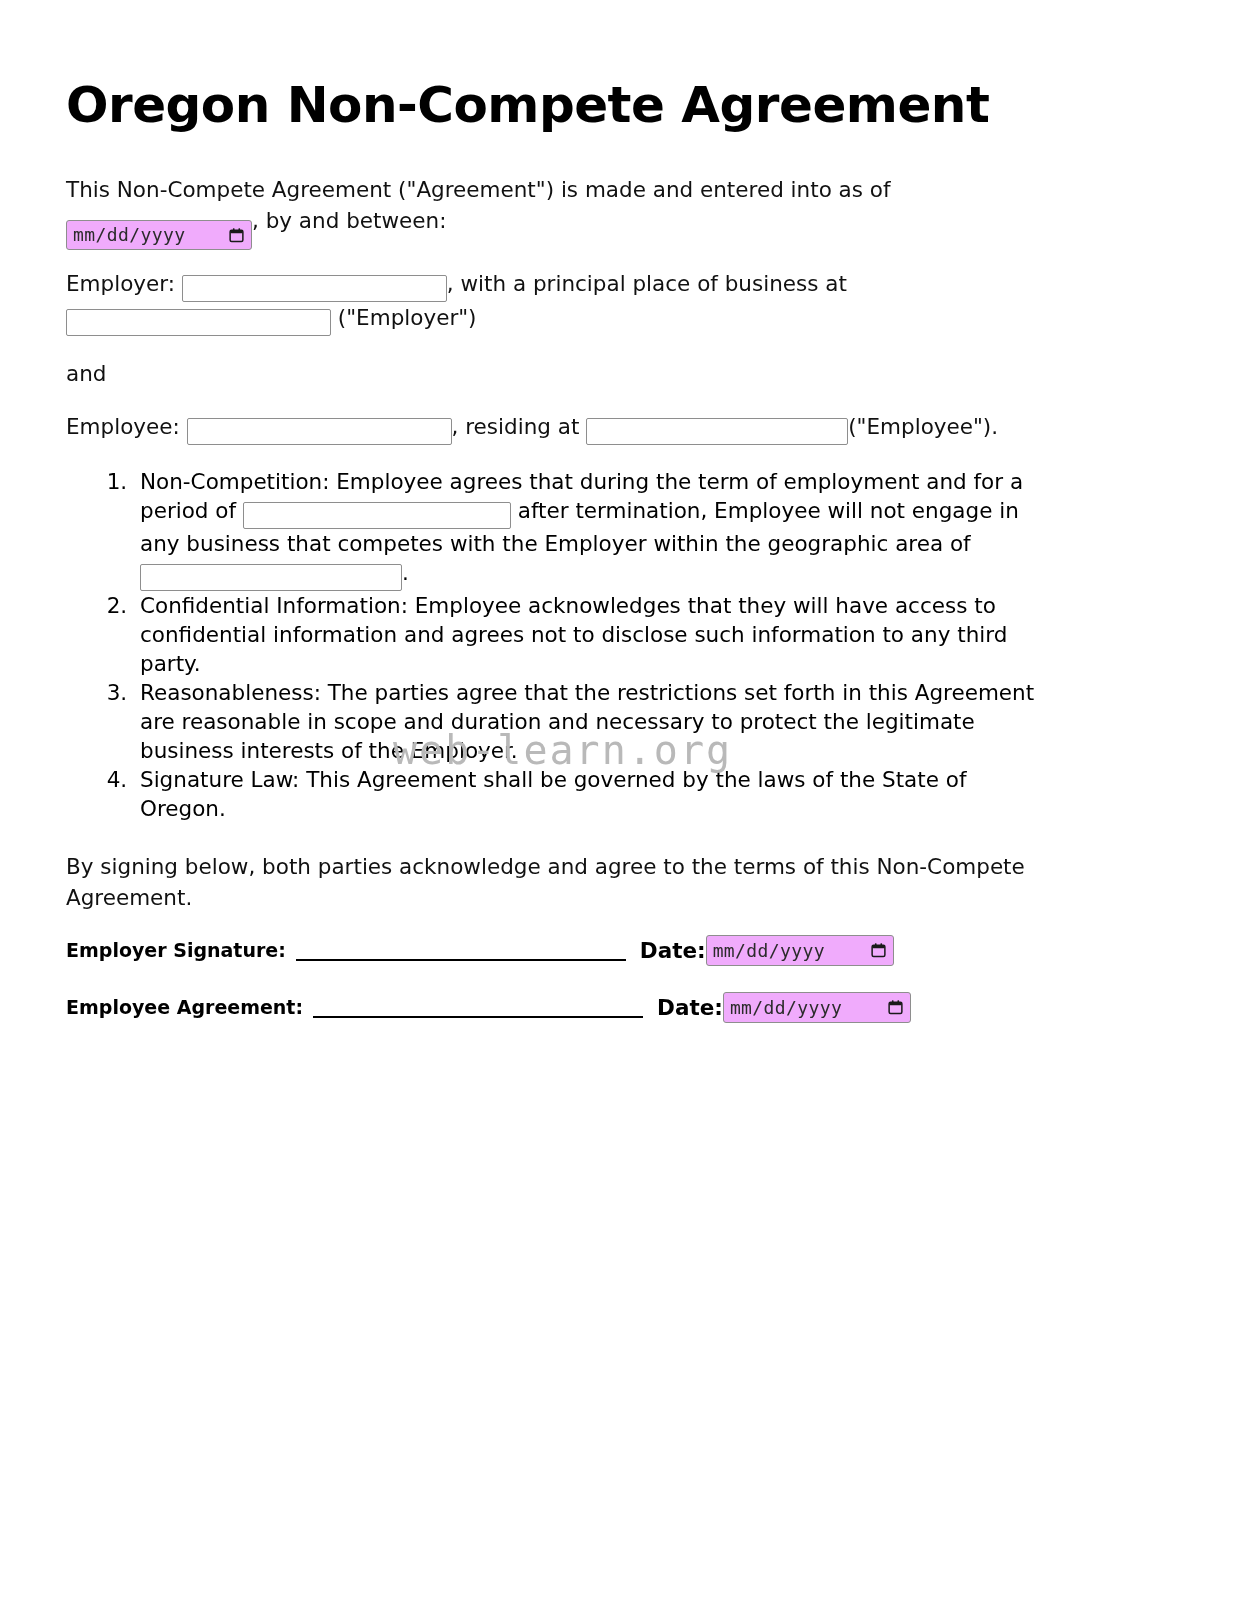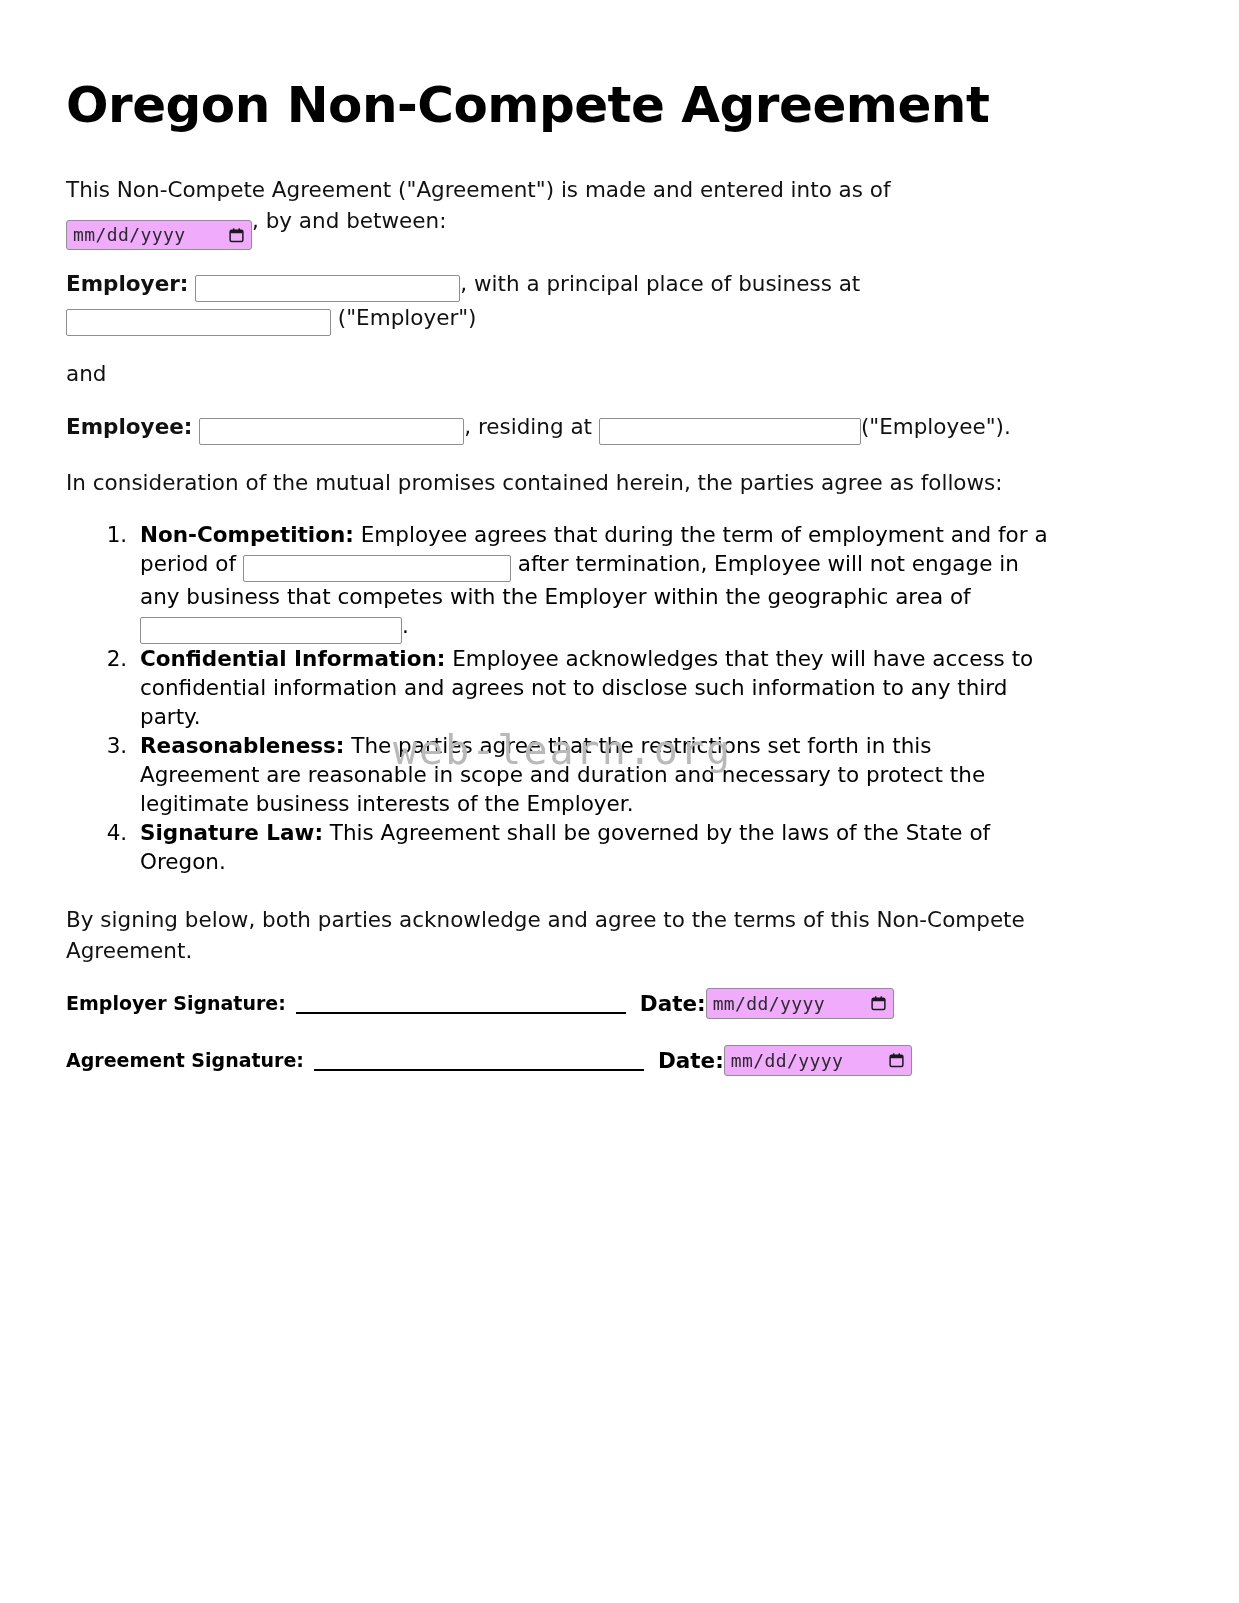--- a/index.html
+++ b/index.html
@@ -33,21 +33,21 @@
   }
 
   p.para {
     font-size: 21.5px;
     line-height: 31px;
     margin: 0 0 22px 0;
     color: #111;
   }
   p.tight { margin-bottom: 18px; }
 
-  .bold { font-weight: bold; }
+  .bold { font-weight: normal; }
 
   
   input.tb {
     font-family: "DejaVu Sans", "Liberation Sans", sans-serif;
     font-size: 18px;
     height: 27px;
     box-sizing: border-box;
     border: 1.6px solid #8e8e8e;
     border-radius: 2px;
     background: #fff;
@@ -183,21 +183,20 @@
   </p>
 
   <p class="para">and</p>
 
   <p class="para">
     <span class="bold">Employee:</span>
     <input class="tb w-employee" type="text" value="" style=""><span>, residing at</span>
     <input class="tb w-employee-addr" type="text" value="" style=""><span>("Employee").</span>
   </p>
 
-  <p class="para">In consideration of the mutual promises contained herein, the parties agree as follows:</p>
 
   <ol class="terms">
     <li>
       <span class="bold">Non-Competition:</span>
       <span>Employee agrees that during the term of employment and for a period of</span>
       <input class="tb w-period" type="text" value="" style="">
       <span>after termination, Employee will not engage in any business that competes with the Employer within the geographic area of</span>
       <input class="tb w-area" type="text" value="" style=""><span>.</span>
     </li>
     <li>
@@ -225,21 +224,21 @@
       <svg class="cal-ico" viewBox="0 0 16 16" aria-hidden="true">
         <rect x="1.2" y="3" width="13.6" height="12" rx="1.6" ry="1.6" fill="none" stroke="#1a1a1a" stroke-width="1.6"></rect>
         <rect x="1.2" y="3" width="13.6" height="3.1" rx="1.2" ry="1.2" fill="#1a1a1a"></rect>
         <rect x="4.2" y="0.8" width="1.7" height="3.2" rx="0.6" fill="#1a1a1a"></rect>
         <rect x="10.1" y="0.8" width="1.7" height="3.2" rx="0.6" fill="#1a1a1a"></rect>
       </svg>
     </span>
   </div>
 
   <div class="sigrow">
-    <span class="siglabel">Agreement Signature:</span>
+    <span class="siglabel">Employee Agreement:</span>
     <span class="sigline"></span>
     <span class="datelabel">Date:</span>
     <span class="datebox sig">
       <span class="dv">mm/dd/yyyy</span>
       <svg class="cal-ico" viewBox="0 0 16 16" aria-hidden="true">
         <rect x="1.2" y="3" width="13.6" height="12" rx="1.6" ry="1.6" fill="none" stroke="#1a1a1a" stroke-width="1.6"></rect>
         <rect x="1.2" y="3" width="13.6" height="3.1" rx="1.2" ry="1.2" fill="#1a1a1a"></rect>
         <rect x="4.2" y="0.8" width="1.7" height="3.2" rx="0.6" fill="#1a1a1a"></rect>
         <rect x="10.1" y="0.8" width="1.7" height="3.2" rx="0.6" fill="#1a1a1a"></rect>
       </svg>

